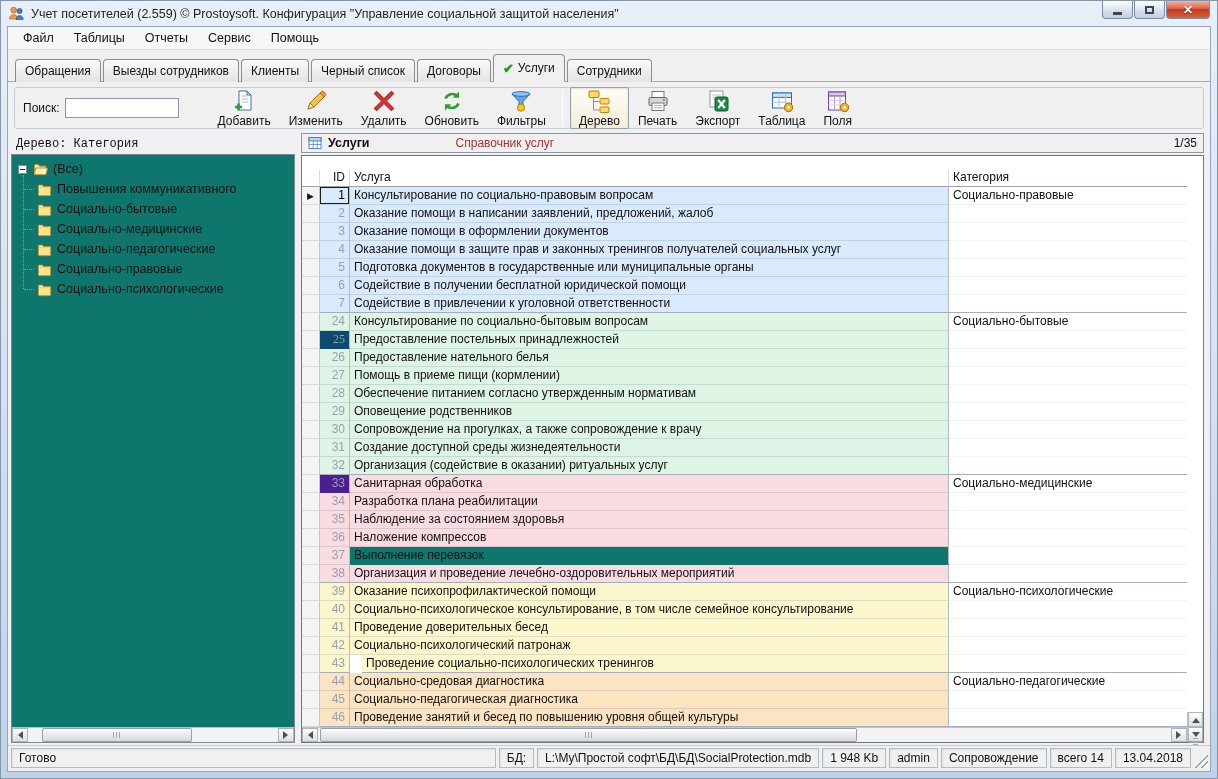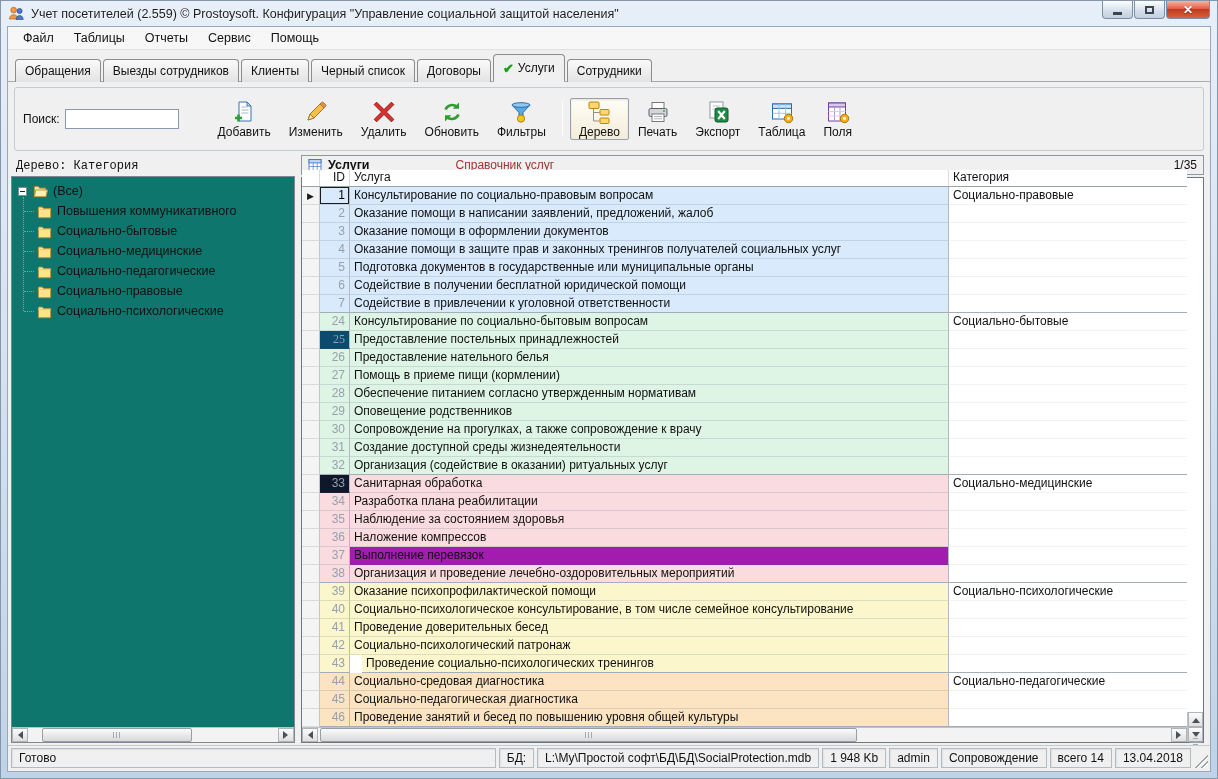--- a/index.html
+++ b/index.html
@@ -33,21 +33,21 @@
   .tabbar { display:flex; align-items:flex-end; padding:8px 4px 0 7px; height:32px;
     border-bottom:1px solid #ababab; flex:none; }
   .tab { height:23px; display:flex; align-items:center; gap:4px; padding:0 9px;
     background:linear-gradient(#fafafa,#e3e3e3); border:1px solid #8c8c8c; border-bottom:none;
     border-radius:4px 4px 0 0; margin-right:2px; margin-bottom:-1px; font-size:12px; position:relative; }
   .tab.active { height:28px; background:#f0f0f0; z-index:2; border-bottom:1px solid #f0f0f0; }
   .tab-check { color:#18a018; font-weight:bold; font-size:13px; line-height:1; }
 
   
   .toolbar { margin:5px 6px 3px 6px; border:1px solid #c2ccd8; border-radius:3px; background:#f0f0f0;
-    display:flex; align-items:center; padding:2px 8px; height:64px; flex:none; }
+    display:flex; align-items:center; padding:2px 8px; height:42px; flex:none; }
   .search-wrap { display:flex; align-items:center; gap:5px; margin-right:30px; }
   .search-input { width:114px; height:20px; border:1px solid #8a9aac; background:#fff;
     font:12px "Liberation Sans",sans-serif; padding:1px 4px; }
   .tb-btn { display:flex; flex-direction:column; align-items:center; justify-content:center;
     gap:1px; padding:2px 8px; height:42px; background:none; border:1px solid transparent;
     font:12px "Liberation Sans",sans-serif; color:#111; }
   .tb-btn .ic { width:24px; height:24px; }
   .tb-btn .ic svg { width:100%; height:100%; display:block; }
   .tb-btn.pressed { border:1px solid #98a2ac; border-radius:2px;
     background:linear-gradient(#fffdf6,#f3edda); box-shadow:inset 0 1px 2px rgba(0,0,0,.12); }
@@ -529,21 +529,21 @@
                     <span class="c-cat"></span>
                   </div>
                   <div class="trow group-end">
                     <span class="c-marker"></span>
                     <span class="c-id" style="background: rgb(222, 245, 230);">32</span>
                     <span class="c-text" style="background: rgb(222, 245, 230);">Организация (содействие в оказании) ритуальных услуг</span>
                     <span class="c-cat"></span>
                   </div>
                   <div class="trow">
                     <span class="c-marker"></span>
-                    <span class="c-id" style="background: #0f172a;">33</span>
+                    <span class="c-id" style="background: #4c1d95;">33</span>
                     <span class="c-text" style="background: rgb(250, 220, 224);">Санитарная обработка</span>
                     <span class="c-cat">Социально-медицинские</span>
                   </div>
                   <div class="trow">
                     <span class="c-marker"></span>
                     <span class="c-id" style="background: rgb(250, 220, 224);">34</span>
                     <span class="c-text" style="background: rgb(250, 220, 224);">Разработка плана реабилитации</span>
                     <span class="c-cat"></span>
                   </div>
                   <div class="trow">
@@ -554,21 +554,21 @@
                   </div>
                   <div class="trow">
                     <span class="c-marker"></span>
                     <span class="c-id" style="background: rgb(250, 220, 224);">36</span>
                     <span class="c-text" style="background: rgb(250, 220, 224);">Наложение компрессов</span>
                     <span class="c-cat"></span>
                   </div>
                   <div class="trow">
                     <span class="c-marker"></span>
                     <span class="c-id" style="background: rgb(250, 220, 224);">37</span>
-                    <span class="c-text" style="background: #a21caf;">Выполнение перевязок</span>
+                    <span class="c-text" style="background: #0f766e;">Выполнение перевязок</span>
                     <span class="c-cat"></span>
                   </div>
                   <div class="trow group-end">
                     <span class="c-marker"></span>
                     <span class="c-id" style="background: rgb(250, 220, 224);">38</span>
                     <span class="c-text" style="background: rgb(250, 220, 224);">Организация и проведение лечебно-оздоровительных мероприятий</span>
                     <span class="c-cat"></span>
                   </div>
                   <div class="trow">
                     <span class="c-marker"></span>

